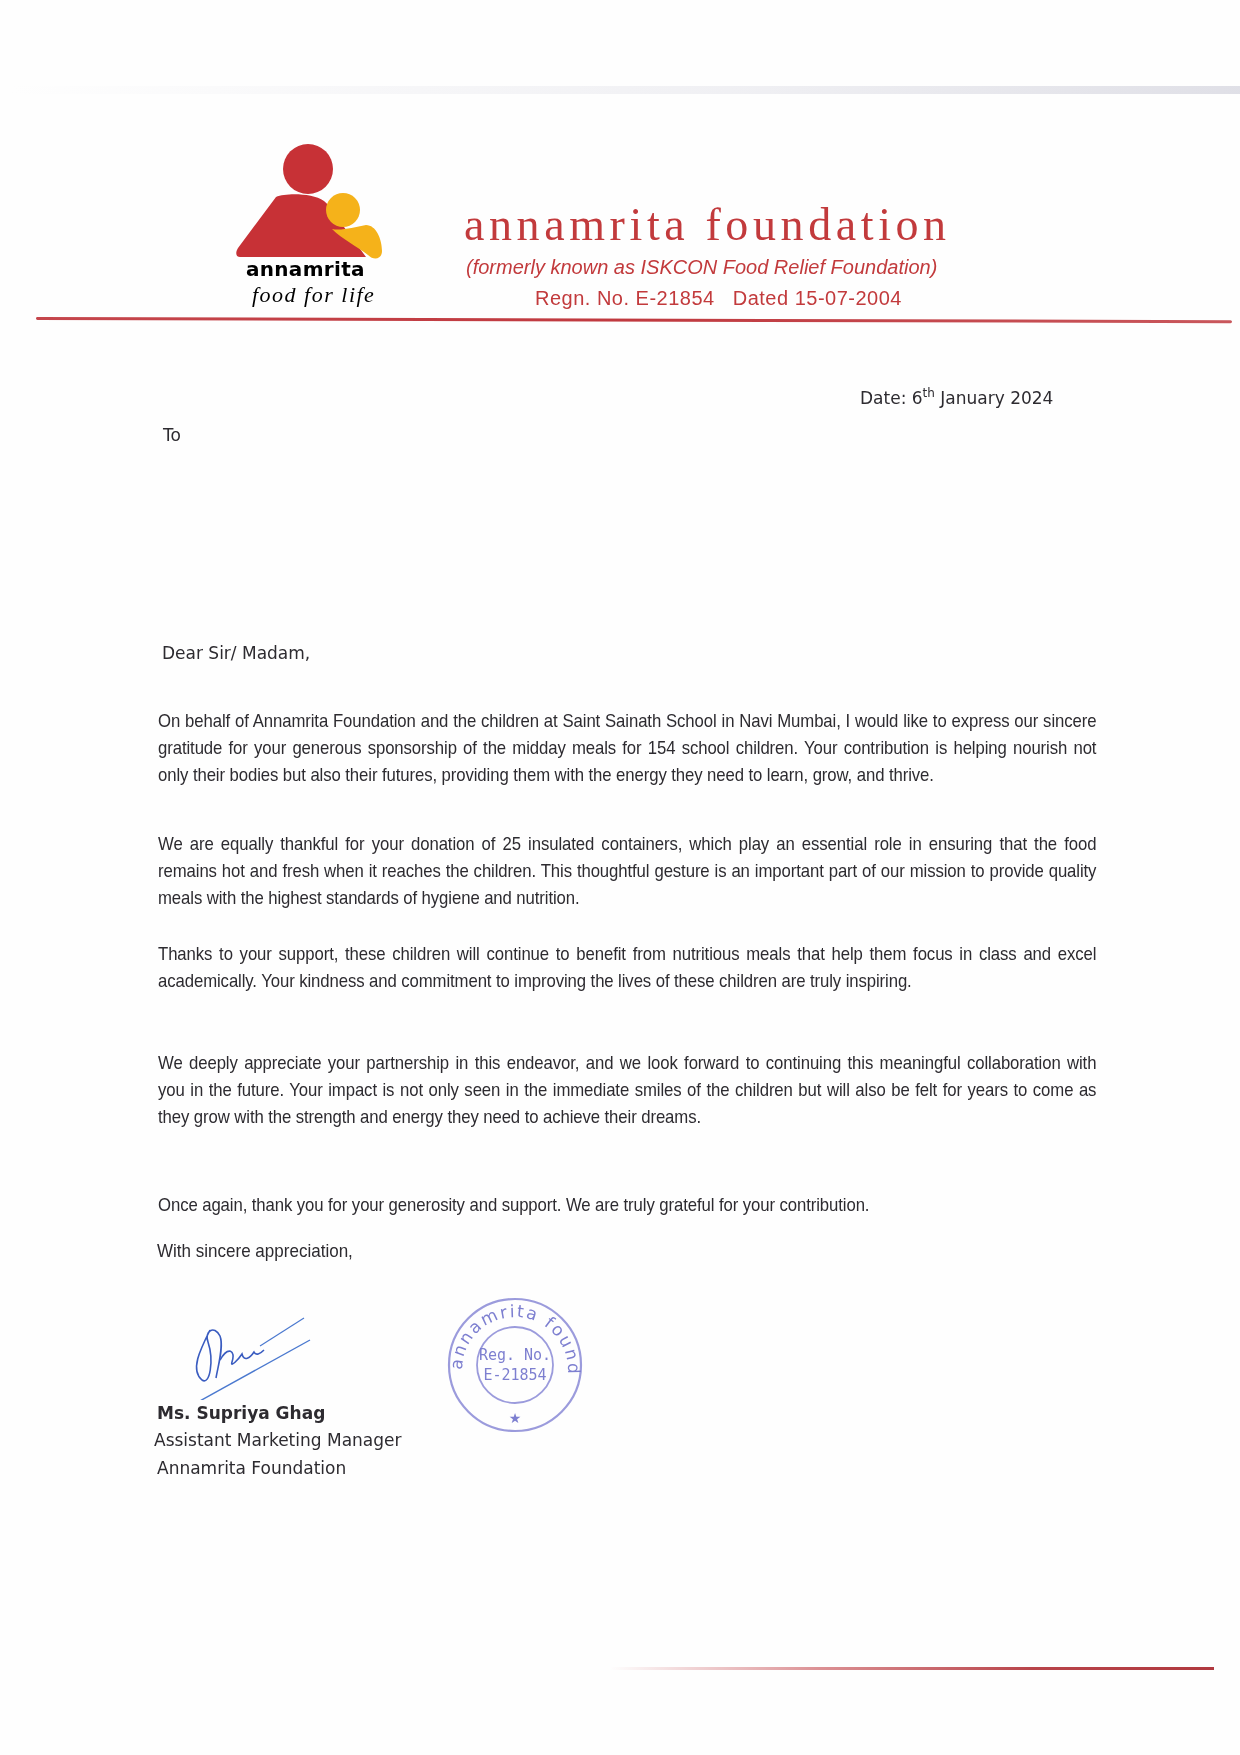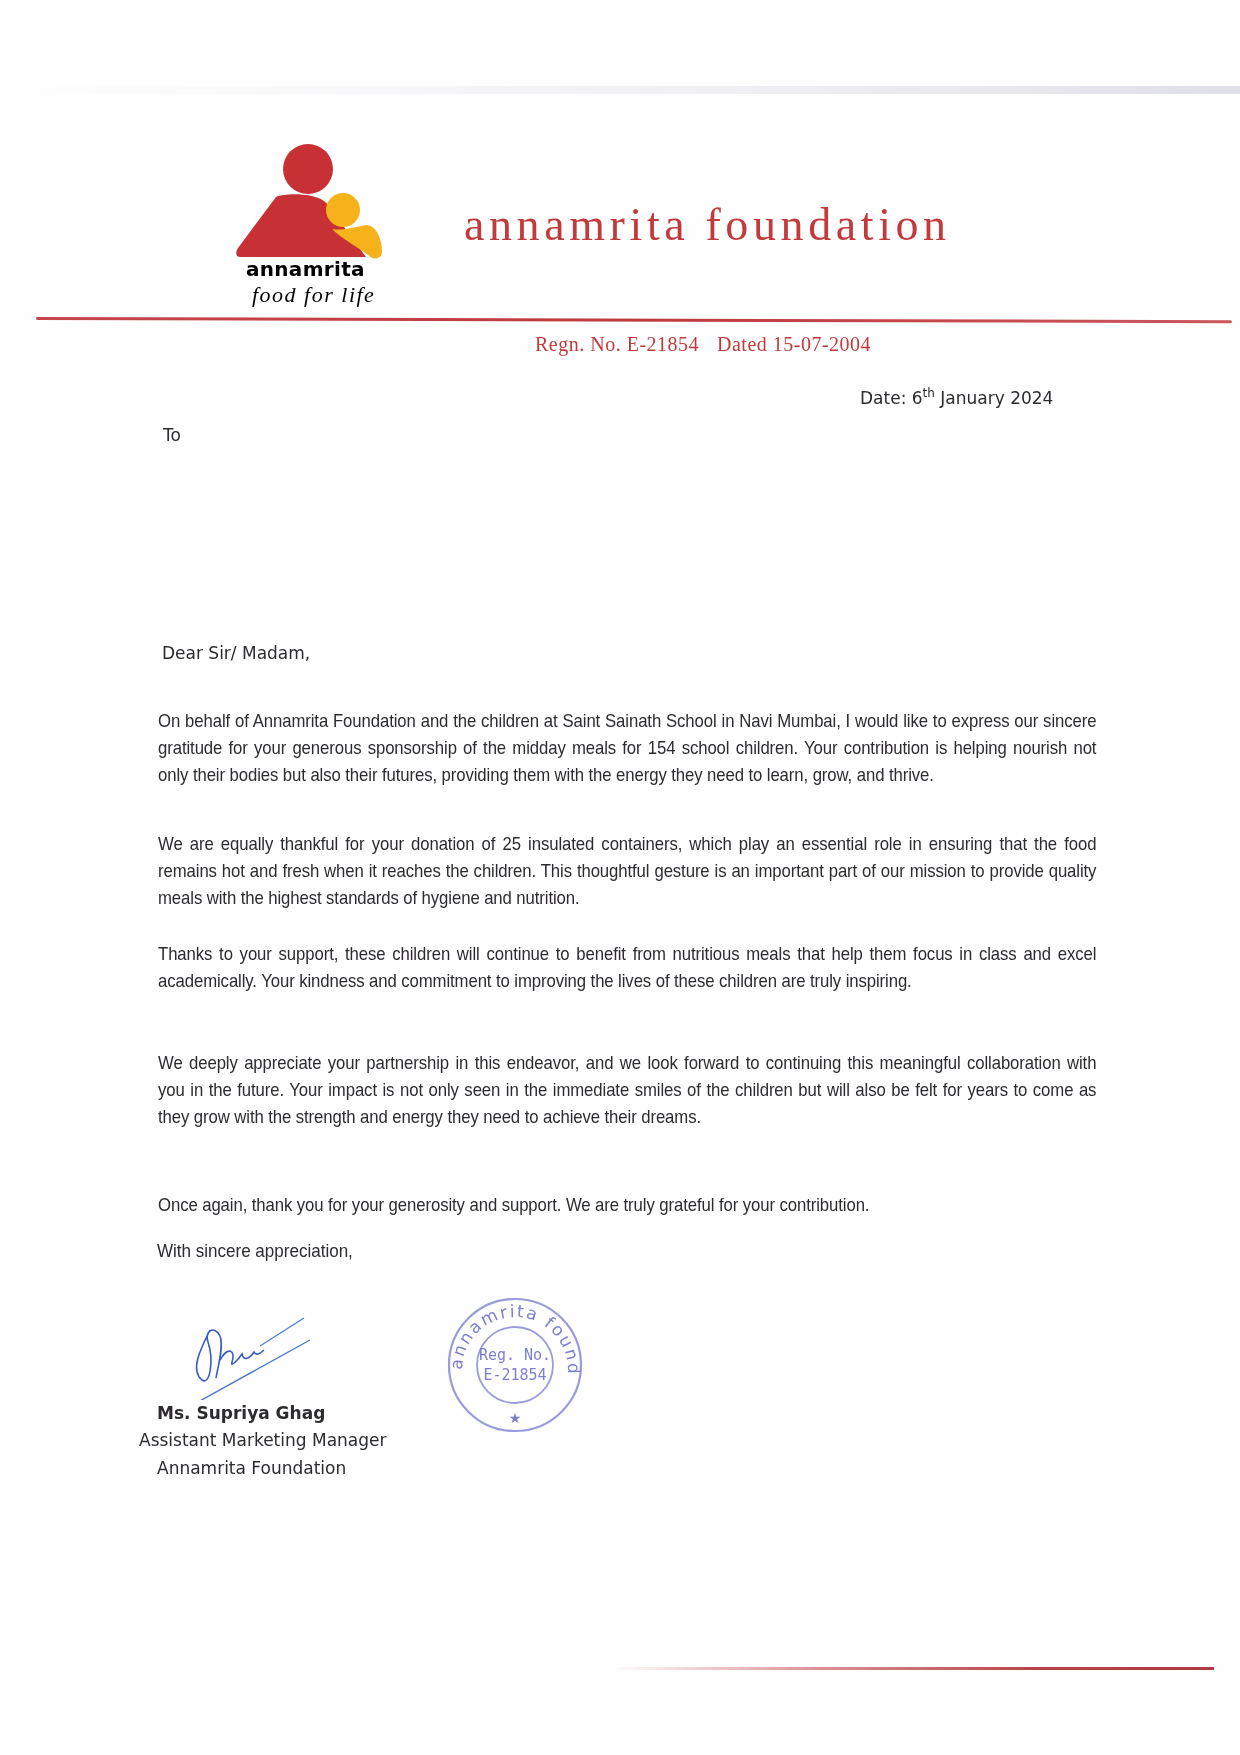--- a/index.html
+++ b/index.html
@@ -7,21 +7,21 @@
     .page { position: absolute; inset: 0; background: #fefefe; }
     .top-shade { position: absolute; left: 10px; top: 86px; width: 1230px; height: 8px; background: linear-gradient(90deg, rgba(235,235,240,0.0), rgba(230,230,236,0.6) 60%, rgba(220,220,228,0.9)); }
 
     
     .logo { position: absolute; left: 232px; top: 135px; width: 165px; height: 130px; }
     .logo-word { position: absolute; left: 246px; top: 257px; font-family: "DejaVu Sans", sans-serif; font-weight: bold; font-size: 20px; color: #000000; letter-spacing: 0.3px; }
     .logo-tag { position: absolute; left: 252px; top: 282px; font-family: "Liberation Serif", serif; font-style: italic; font-size: 22px; color: #000000; letter-spacing: 1.5px; }
     .org-hindi { position: absolute; left: 542px; top: 136px; font-family: "DejaVu Sans", sans-serif; font-weight: bold; font-size: 46px; color: #c23a3c; letter-spacing: 1px; }
     .org-name { position: absolute; left: 464px; top: 198px; font-family: "Liberation Serif", serif; font-size: 46px; color: #c23a3c; letter-spacing: 4.6px; }
     .org-formerly { position: absolute; left: 466px; top: 256px; font-family: "Liberation Sans", sans-serif; font-style: italic; font-size: 20px; color: #c23a3c; }
-    .org-regn { position: absolute; left: 535px; top: 287px; font-family: Liberation Serif, serif; font-size: 20px; color: #c23a3c; letter-spacing: 0.5px; margin-top: 46px; }
+    .org-regn { position: absolute; left: 535px; top: 287px; font-family: Liberation Sans, sans-serif; font-size: 20px; color: #c23a3c; letter-spacing: 0.5px; }
     .org-regn span { margin-left: 18px; }
     .header-rule { position: absolute; left: 36px; top: 317px; width: 1196px; height: 3px; background: linear-gradient(90deg, #c5464c, #c0393f 50%, #c9575c); transform: rotate(0.15deg); transform-origin: left center; border-radius: 2px; }
 
     
     .txt { position: absolute; font-family: "DejaVu Sans", sans-serif; font-size: 17px; color: #2d2b30; }
     .date { left: 860px; top: 386px; }
     .date sup { font-size: 12px; vertical-align: 7px; }
     .to { left: 163px; top: 425px; }
     .addr { left: 162px; top: 487px; line-height: 27.5px; }
     .greeting { left: 162px; top: 643px; }
@@ -29,41 +29,42 @@
     .p1 { top: 708px; }
     .p2 { top: 831px; }
     .p3 { top: 941px; }
     .p4 { top: 1050px; }
     .p5 { top: 1192px; }
     .closing { left: 157px; top: 1240px; font-family: "Liberation Sans", sans-serif; font-size: 18.5px; transform: scaleX(0.92); transform-origin: left top; }
 
     .signature { position: absolute; left: 180px; top: 1290px; width: 150px; height: 110px; }
     .stamp { position: absolute; left: 440px; top: 1290px; width: 150px; height: 145px; }
     .sig-name { left: 157px; top: 1403px; font-weight: bold; }
-    .sig-title { left: 139px; top: 1430px; }
+    .sig-title { left: 154px; top: 1430px; }
     .sig-org { left: 157px; top: 1458px; }
 
     .footer-rule { position: absolute; left: 610px; top: 1667px; width: 604px; height: 3px; background: linear-gradient(90deg, rgba(196,70,76,0), rgba(196,70,76,0.6) 35%, #b8444a 70%, #b0393f); }
 </style>
 </head>
 <body>
 
 <div class="page">
   <div class="top-shade"></div>
 
   <svg class="logo" viewBox="0 0 165 130">
     <circle cx="76" cy="34" r="25" fill="#c73136"></circle>
     <path d="M44 62 C 54 58, 80 58, 92 66 C 100 72, 102 84, 112 92 L 134 122 L 8 122 C 4 122, 3 118, 6 113 Z" fill="#c73136"></path>
     <circle cx="111" cy="75" r="17" fill="#f5b21a"></circle>
     <path d="M100 94 C 110 96, 122 92, 134 90 C 144 90, 150 104, 150 116 C 150 124, 142 126, 136 120 C 126 112, 110 104, 100 94 Z" fill="#f5b21a"></path>
   </svg>
   <div class="logo-word">annamrita</div>
   <div class="logo-tag">food for life</div>
 
   <div class="org-name">annamrita foundation</div>
+  <div class="org-formerly">(formerly known as ISKCON Food Relief Foundation)</div>
   <div class="org-regn">
     <span style="margin-left:0">Regn. No. E-21854</span><span>Dated 15-07-2004</span>
   </div>
   <div class="header-rule"></div>
 
   <div class="txt date"><span>Date: 6</span><sup>th</sup><span> January 2024</span></div>
 
   <div class="txt to">To</div>
 
 

